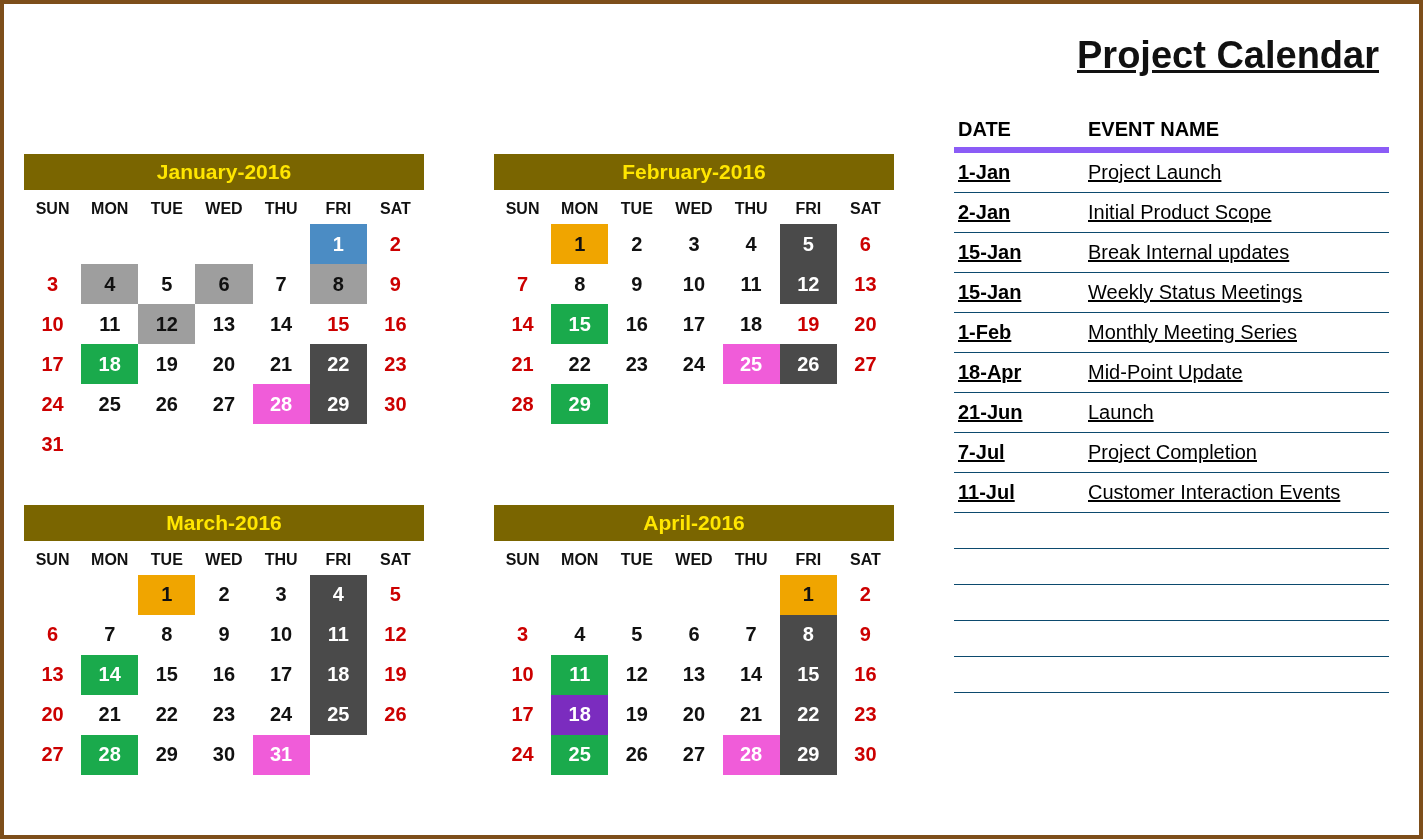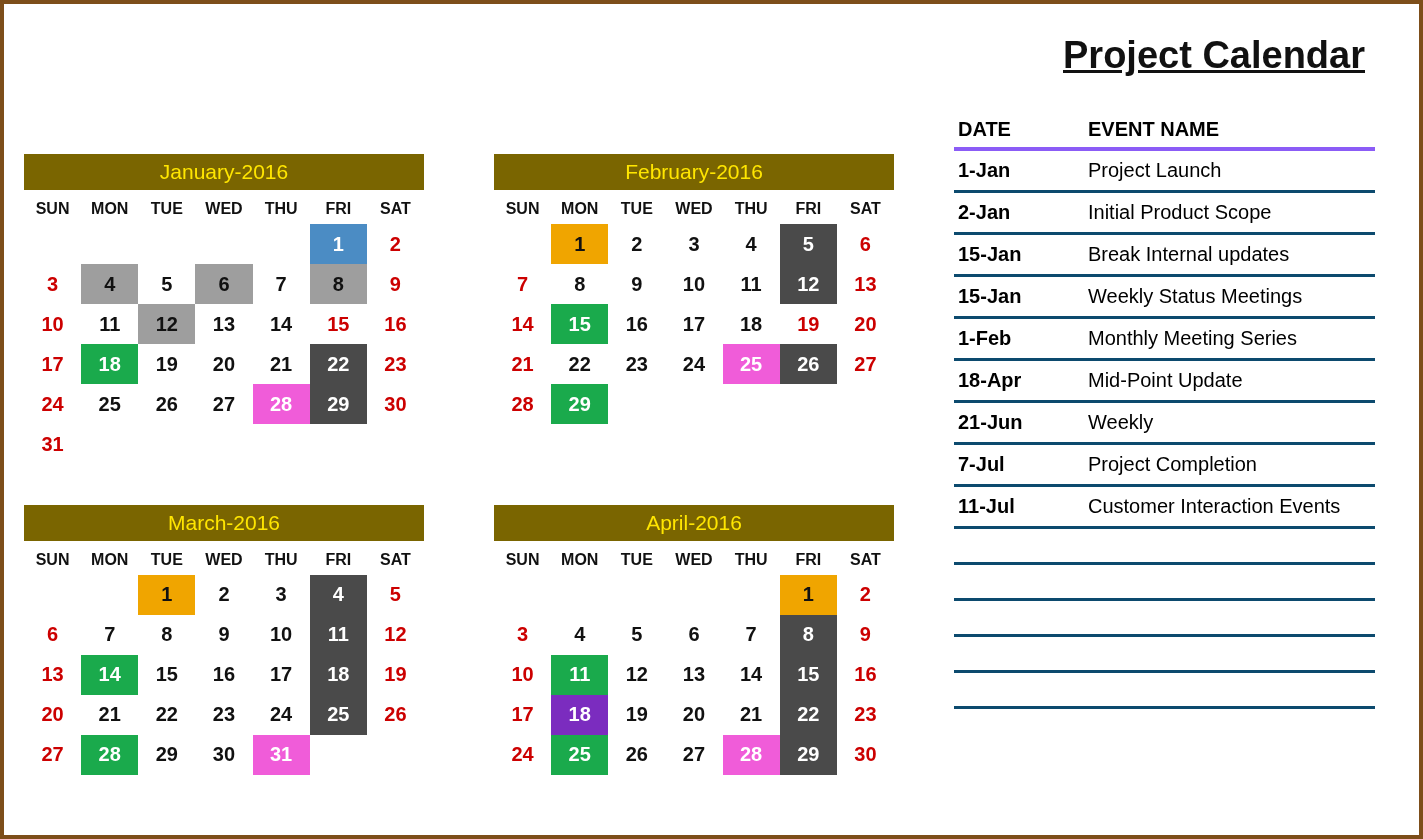--- a/index.html
+++ b/index.html
@@ -26,21 +26,21 @@
     column-gap: 40px;
     row-gap: 40px;
     width: 920px;
   }
   .month {
     width: 400px;
   }
   .month-title {
     background: #7a6500;
     color: #ffe600;
-    font-weight: normal;
+    font-weight: bold;
     font-size: 21px;
     text-align: center;
     padding: 6px 0;
   }
   .month-grid {
     display: grid;
     grid-template-columns: repeat(7, 1fr);
     gap: 0;
   }
   .dayhead {
@@ -62,47 +62,48 @@
   .cell.red { color: #c00; }
   .cell.bg-gray { background: #9e9e9e; color: #111; }
   .cell.bg-dark { background: #4a4a4a; color: #fff; }
   .cell.bg-green { background: #1aaa4c; color: #fff; }
   .cell.bg-blue { background: #4b8cc4; color: #fff; }
   .cell.bg-orange { background: #f0a500; color: #111; }
   .cell.bg-pink { background: #f05cd9; color: #fff; }
   .cell.bg-purple { background: #7b2cbf; color: #fff; }
   .side {
     flex: 1;
-    padding: 20px 44px 0 30px;
+    padding: 20px 30px 0 30px;
   }
   .side-title {
     font-size: 38px;
     font-weight: bold;
     text-align: right;
     text-decoration: underline;
     margin: 10px 10px 35px 0;
     color: #111;
   }
   .event-table {
     width: 100%;
     border-collapse: collapse;
     font-size: 20px;
   }
   .event-table th {
     text-align: left;
     font-size: 20px;
     font-weight: bold;
     padding: 6px 4px;
-    border-bottom: 4px solid #8b5cf6;
+    border-bottom: 6px solid #8b5cf6;
   }
   .event-table th.date-col { width: 130px; }
   .event-table td {
     padding: 8px 4px;
-    border-bottom: 3px solid #0c4a6e;
+    border-bottom: 1px solid #0c4a6e;
     font-weight: 500;
+    text-decoration: underline;
   }
   .event-table td.date-col { font-weight: bold; }
   .empty-row td { height: 36px; }
 </style>
 </head>
 <body>
 
 <div class="content">
   <div class="calendars" id="calendars">
       <div class="month">
@@ -317,21 +318,21 @@
           <tr>
             <td class="date-col">1-Feb</td>
             <td>Monthly Meeting Series</td>
           </tr>
           <tr>
             <td class="date-col">18-Apr</td>
             <td>Mid-Point Update</td>
           </tr>
           <tr>
             <td class="date-col">21-Jun</td>
-            <td>Weekly</td>
+            <td>Launch</td>
           </tr>
           <tr>
             <td class="date-col">7-Jul</td>
             <td>Project Completion</td>
           </tr>
           <tr>
             <td class="date-col">11-Jul</td>
             <td>Customer Interaction Events</td>
           </tr>
           <tr class="empty-row">

